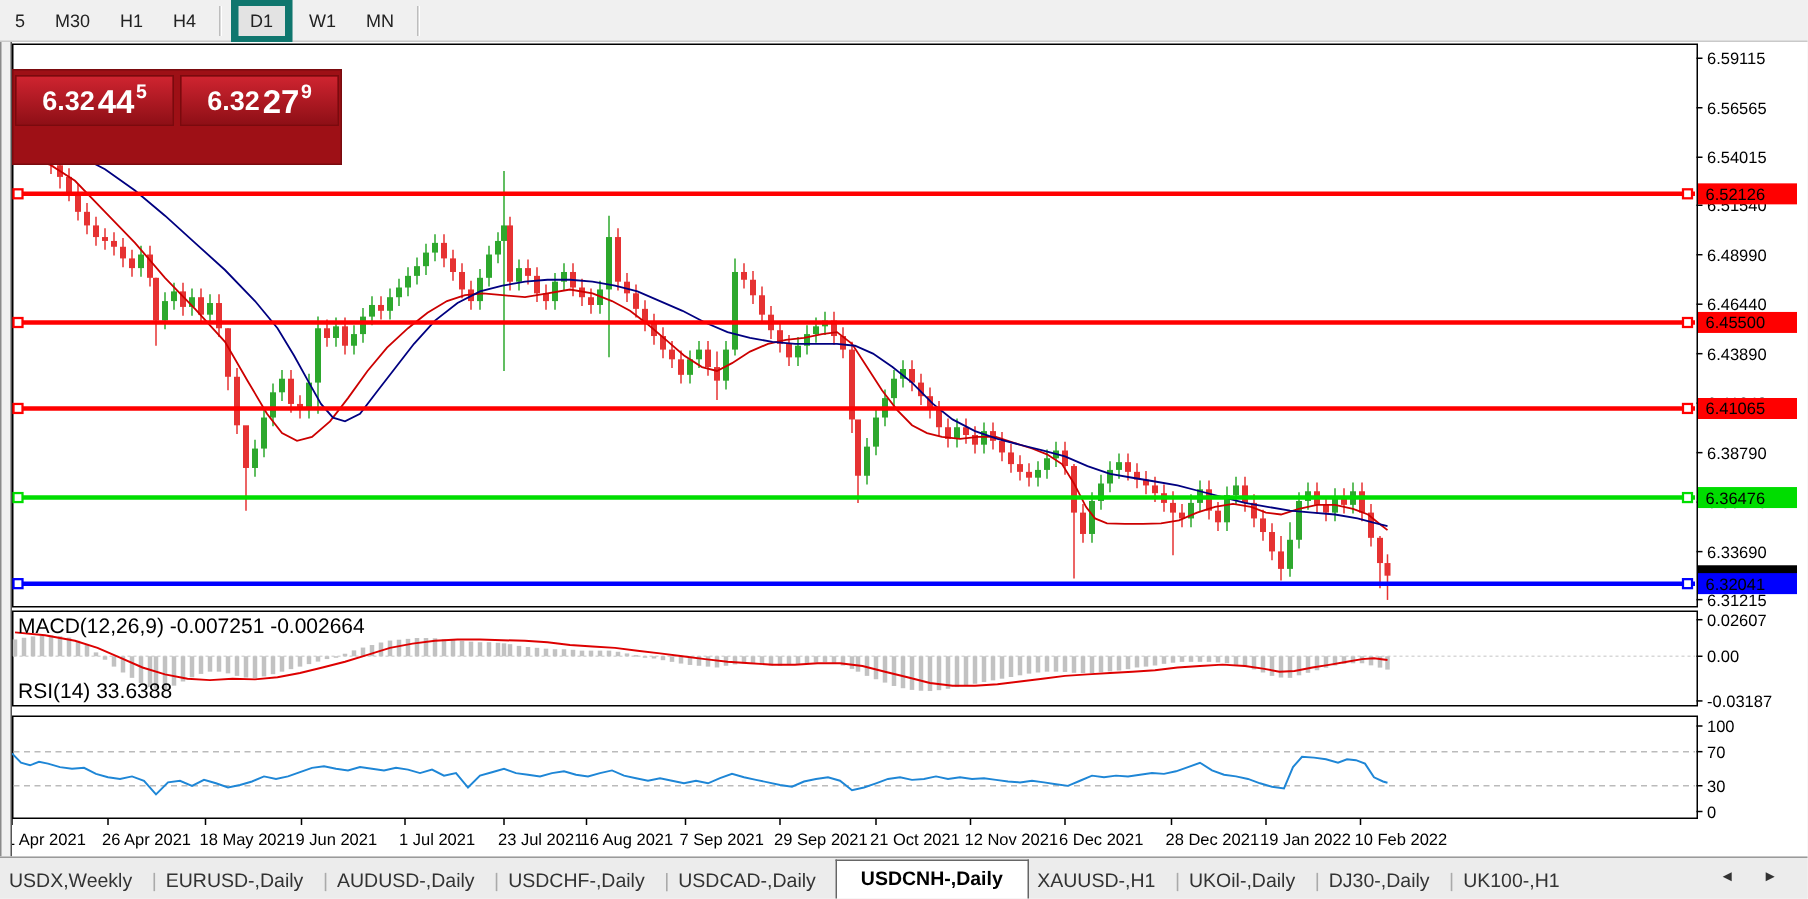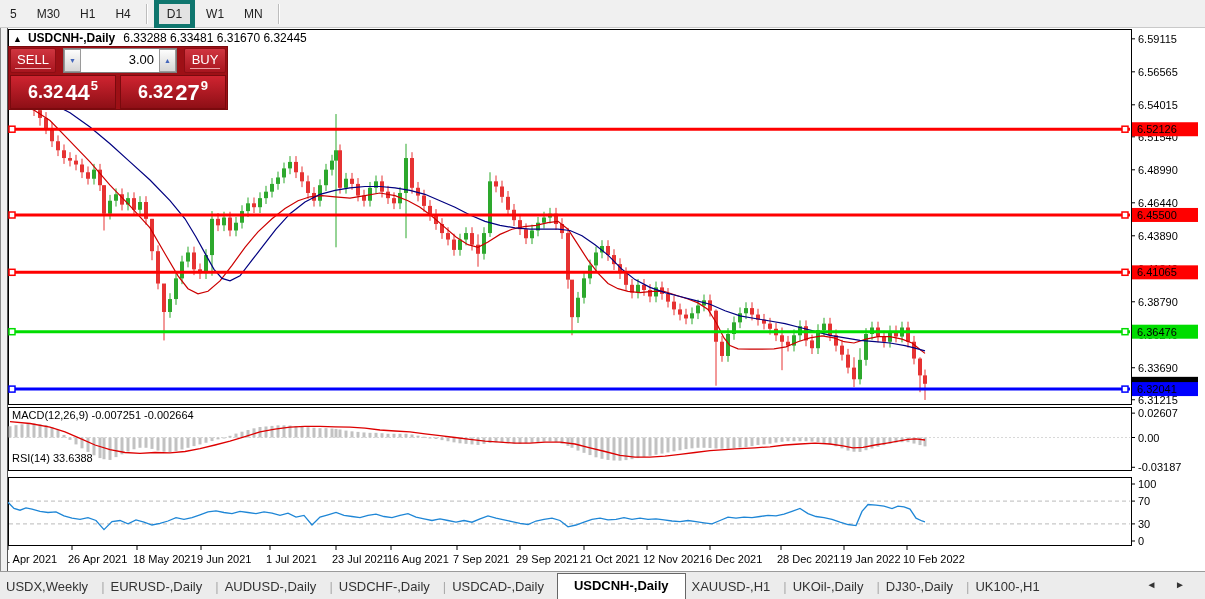--- a/index.html
+++ b/index.html
@@ -34,21 +34,21 @@
     color:#4466bb;font-size:7px;display:flex;align-items:center;justify-content:center;cursor:pointer;}
   .spin-val{flex:1;text-align:right;font-size:13px;color:#000;padding:3px 5px 0 0;background:#fff;}
   .qp-row2{display:flex;height:34px;margin-top:2px;}
   .price-box{width:106px;background:linear-gradient(#cf2430,#8e0f16);border:1px solid #7a0a0e;
     color:#fff;display:flex;align-items:flex-end;justify-content:center;padding-bottom:1px;cursor:pointer;}
   .price-box + .price-box{margin-left:4px;}
   .pb-prefix{font-size:18px;font-weight:bold;margin:0 2px 4px 0;}
   .pb-big{font-size:22px;font-weight:bold;line-height:29px;}
   .pb-sup{font-size:13px;font-weight:bold;margin:0 0 14px 1px;}
   
-  .ind-label{position:absolute;font-size:11px;color:#000;white-space:nowrap;}
+  .ind-label{position:absolute;font-size:14px;color:#000;white-space:nowrap;}
   
   .tabbar{position:absolute;left:0;top:571px;width:1205px;height:28px;background:#ececec;
     border-top:1px solid #9a9a9a;display:flex;align-items:flex-end;font-size:13px;color:#333;}
   .tab{padding:4px 13px 5px 6px;white-space:nowrap;cursor:pointer;}
   .tab.active{background:#fff;border:1px solid #666;border-bottom:none;font-weight:bold;color:#000;
     padding:4px 16px 6px 16px;margin-bottom:0;}
   .tab-sep{color:#aaa;padding:4px 0 5px 0;}
   .tab-arrows{position:absolute;right:12px;top:7px;font-size:10px;color:#333;letter-spacing:8px;cursor:pointer;}
 </style>
 </head>
@@ -677,38 +677,22 @@
         <line x1="781" y1="546" x2="781" y2="550" stroke="#000"></line>
         <text x="777" y="563">28 Dec 2021</text>
         <line x1="844" y1="546" x2="844" y2="550" stroke="#000"></line>
         <text x="840" y="563">19 Jan 2022</text>
         <line x1="907" y1="546" x2="907" y2="550" stroke="#000"></line>
         <text x="903" y="563">10 Feb 2022</text>
       </g>
     </svg>
   <div class="left-frame"></div>
 
-  <div class="chart-title">
-    <span class="tri">▲</span><b>USDCNH-,Daily</b><span>6.33288 6.33481 6.31670 6.32445</span>
-  </div>
 
   <div class="quote-panel">
-    <div class="qp-row1">
-      <div class="qp-btn qp-sell">
-          <span>SELL</span>
-        </div>
-      <div class="qp-spin">
-        <div class="spin-btn">▼</div>
-        <div class="spin-val">3.00</div>
-        <div class="spin-btn">▲</div>
-      </div>
-      <div class="qp-btn qp-buy">
-          <span>BUY</span>
-        </div>
-    </div>
     <div class="qp-row2">
       <div class="price-box">
         <span class="pb-prefix">6.32</span>
         <span class="pb-big">44</span>
         <span class="pb-sup">5</span>
       </div>
       <div class="price-box">
         <span class="pb-prefix">6.32</span>
         <span class="pb-big">27</span>
         <span class="pb-sup">9</span>

